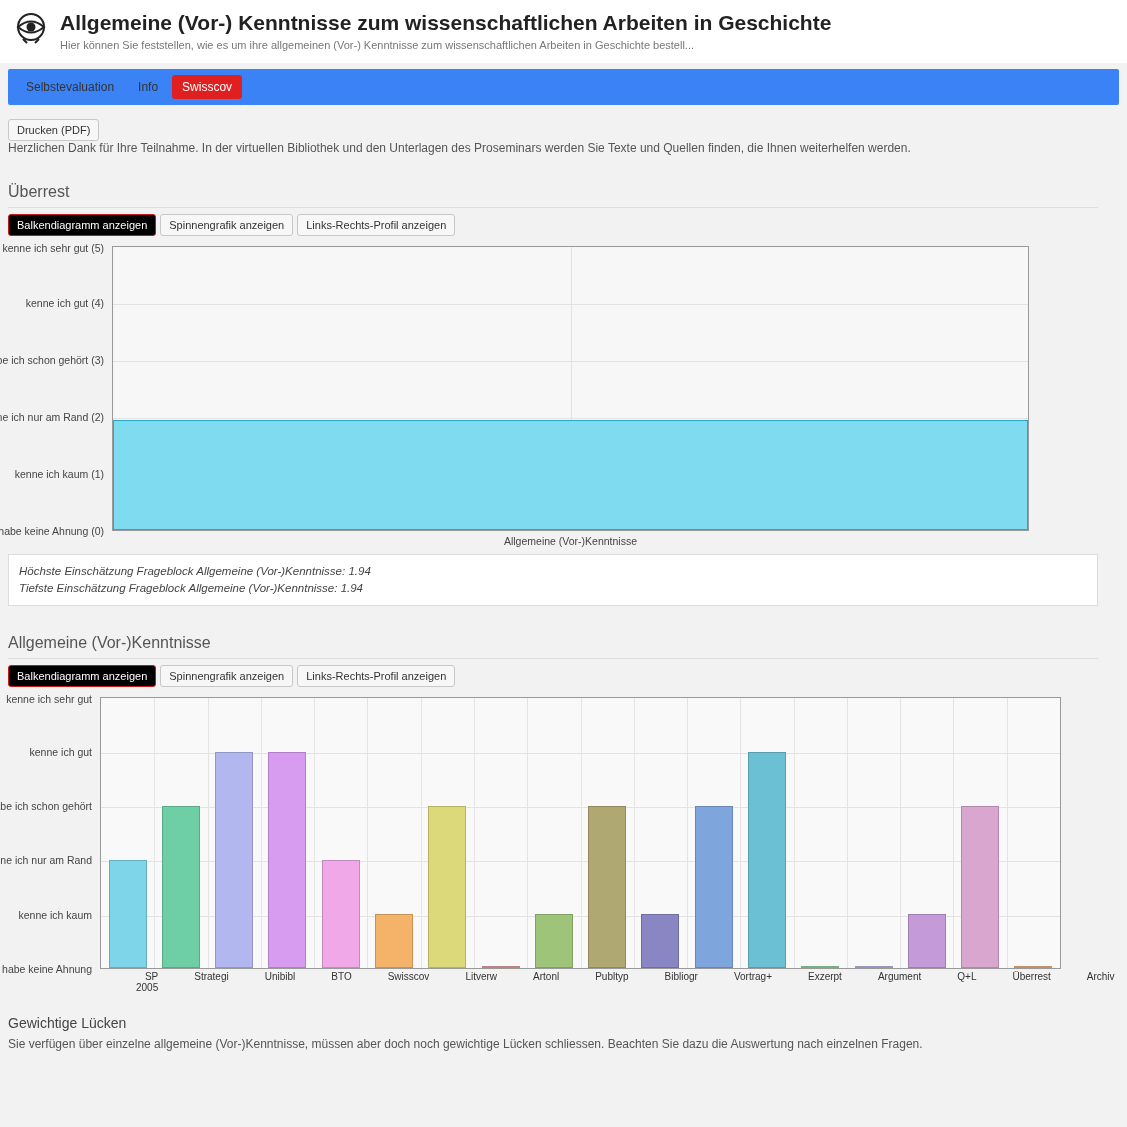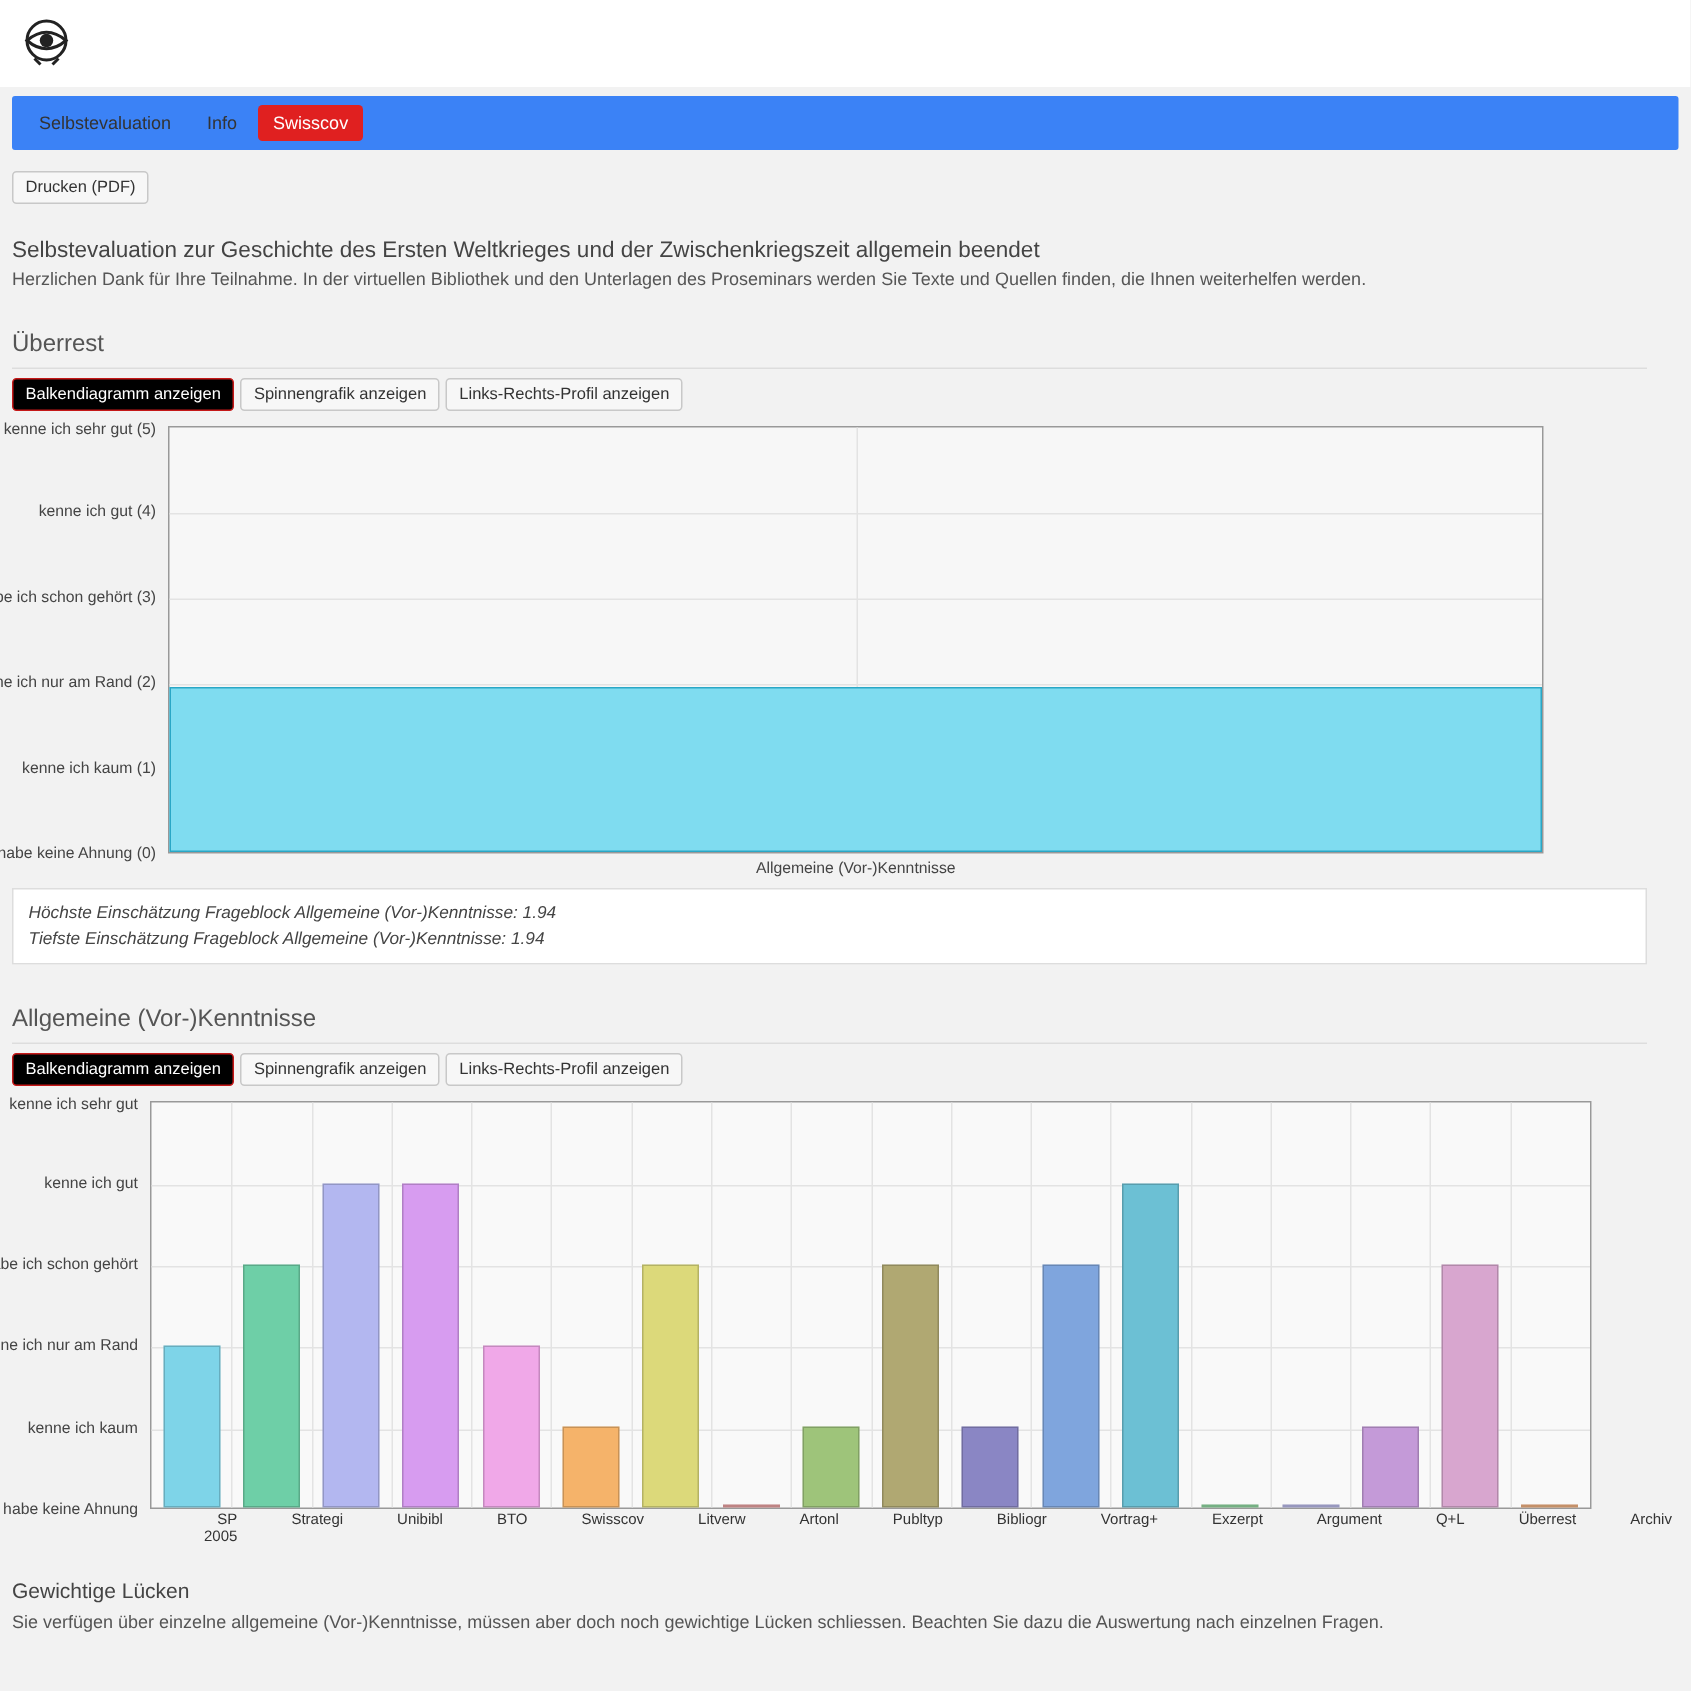--- a/index.html
+++ b/index.html
@@ -183,34 +183,35 @@
 <div class="header">
   <div class="logo">
     <svg width="34" height="34" viewBox="0 0 34 34">
       <circle cx="17" cy="15" r="13" fill="none" stroke="#222" stroke-width="2"></circle>
       <path d="M4 15 Q17 4 30 15 Q17 26 4 15 Z" fill="#fff" stroke="#222" stroke-width="2"></path>
       <circle cx="17" cy="15" r="4.5" fill="#222"></circle>
       <path d="M9 27 L13 31 M25 27 L21 31" stroke="#222" stroke-width="2" fill="none"></path>
     </svg>
   </div>
   <div class="header-texts">
+    <h1 class="header-title">Allgemeine (Vor-) Kenntnisse zum wissenschaftlichen Arbeiten in Geschichte</h1>
+    <p class="header-sub">Hier können Sie feststellen, wie es um ihre allgemeinen (Vor-) Kenntnisse zum wissenschaftlichen Arbeiten in Geschichte bestell...</p>
   </div>
 </div>
 
 <div class="tabbar">
   <button class="tab">Selbstevaluation</button>
   <button class="tab">Info</button>
   <button class="tab active">Swisscov</button>
 </div>
 
 <div class="content">
 
   <button class="print-btn">Drucken (PDF)</button>
 
-  <h2 class="section-title-lg">Selbstevaluation zur Geschichte des Ersten Weltkrieges und der Zwischenkriegszeit allgemein beendet</h2>
   <p class="section-desc">Herzlichen Dank für Ihre Teilnahme. In der virtuellen Bibliothek und den Unterlagen des Proseminars werden Sie Texte und Quellen finden, die Ihnen weiterhelfen werden.</p>
 
   <h3 class="section-head">Überrest</h3>
   <div class="btn-group">
     <button class="gbtn active">Balkendiagramm anzeigen</button>
     <button class="gbtn">Spinnengrafik anzeigen</button>
     <button class="gbtn">Links-Rechts-Profil anzeigen</button>
   </div>
 
   <div class="chart1-wrap">

